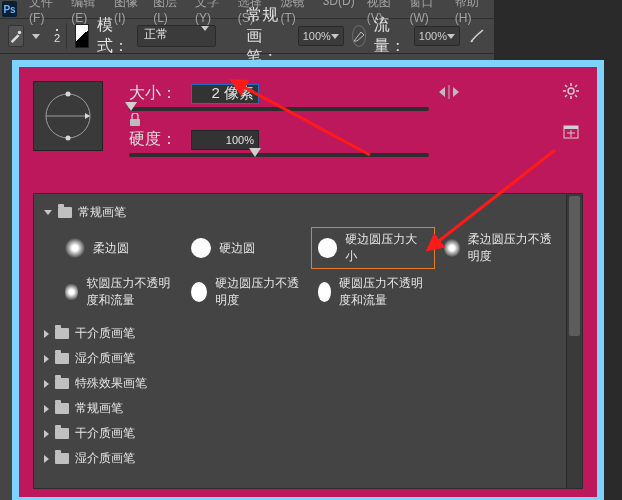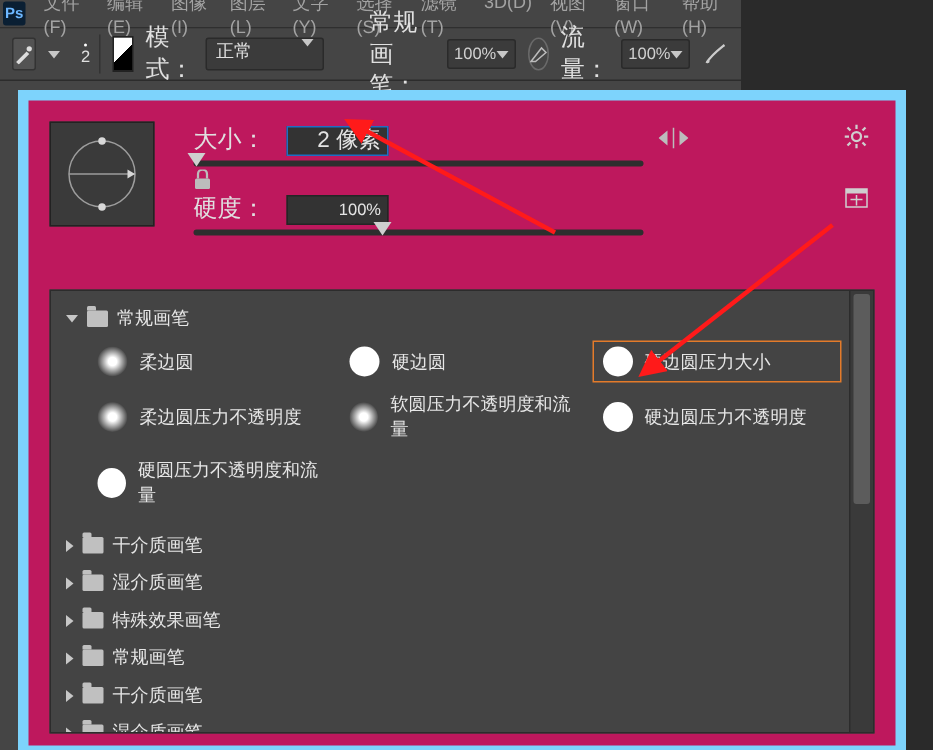--- a/index.html
+++ b/index.html
@@ -35,21 +35,21 @@
   
   .listwrap{position:absolute;left:14px;top:126px;right:14px;bottom:8px;border:1px solid #2c2c2c;background:#444;overflow:hidden}
   .list-scroll{position:absolute;right:0;top:0;bottom:0;width:15px;background:#3a3a3a;border-left:1px solid #2c2c2c}
   .list-scroll .track-thumb{position:absolute;left:2px;right:2px;top:2px;height:140px;background:#5c5c5c;border-radius:2px}
   .list{position:absolute;left:0;right:15px;top:0;bottom:0;padding:6px 0}
   .group-hdr{display:flex;align-items:center;gap:6px;padding:4px 10px;color:#e6e6e6;font-size:12px;cursor:default}
   .group-hdr .caret{width:0;height:0;border-top:4px solid transparent;border-bottom:4px solid transparent;border-left:5px solid #c7c7c7}
   .group-hdr.open .caret{border-left:4px solid transparent;border-right:4px solid transparent;border-top:5px solid #c7c7c7;border-bottom:none}
   .folder{width:14px;height:11px;background:#c0c0c0;border-radius:1px;position:relative}
   .folder:before{content:"";position:absolute;left:0;top:-3px;width:6px;height:3px;background:#c0c0c0;border-radius:1px 1px 0 0}
-  .brush-grid{display:grid;grid-template-columns:1fr 1fr 1fr;gap:2px 2px;padding:2px 6px 8px 24px}
+  .brush-grid{display:grid;grid-template-columns:1fr 1fr 1fr 1fr;gap:2px 2px;padding:2px 6px 8px 24px}
   .brush-item{display:flex;align-items:center;gap:8px;padding:3px 6px;color:#e6e6e6;font-size:12px;border:1px solid transparent}
   .brush-item.sel{border:1px solid #e47b2a}
   .swatch{width:20px;height:20px;border-radius:50%}
   .swatch.soft{background:radial-gradient(circle,#fff 0%,#fff 20%,rgba(255,255,255,0) 72%)}
   .swatch.hard{background:#fff}
   
   .anno{position:absolute;pointer-events:none}
   
   .canvas-sliver{position:absolute;right:0;top:62px;bottom:0;width:26px;background:#000;overflow:hidden}
   .canvas-sliver svg{position:absolute;bottom:0;right:-30px}

